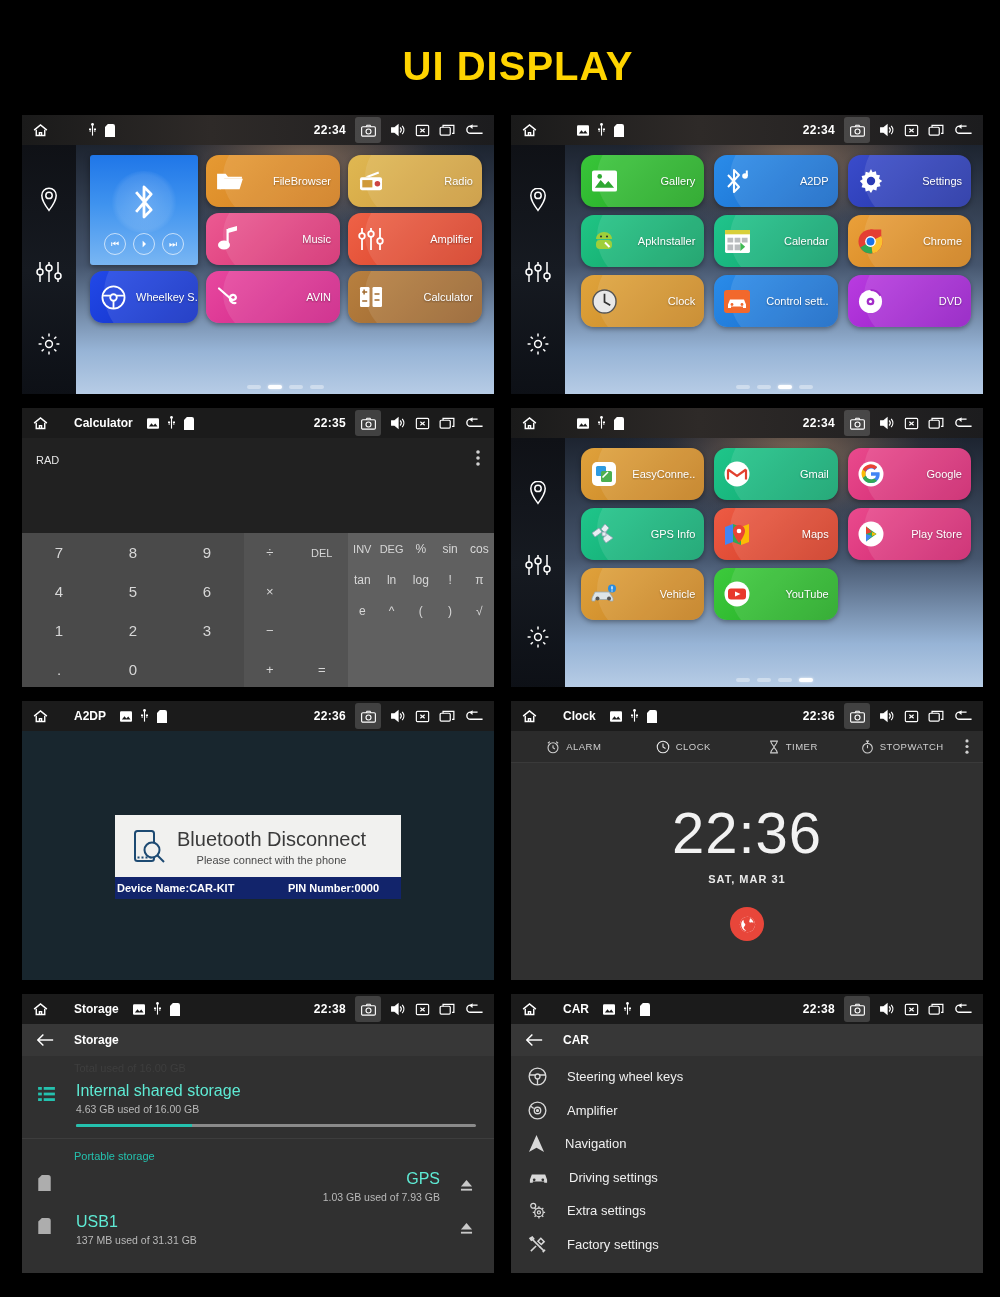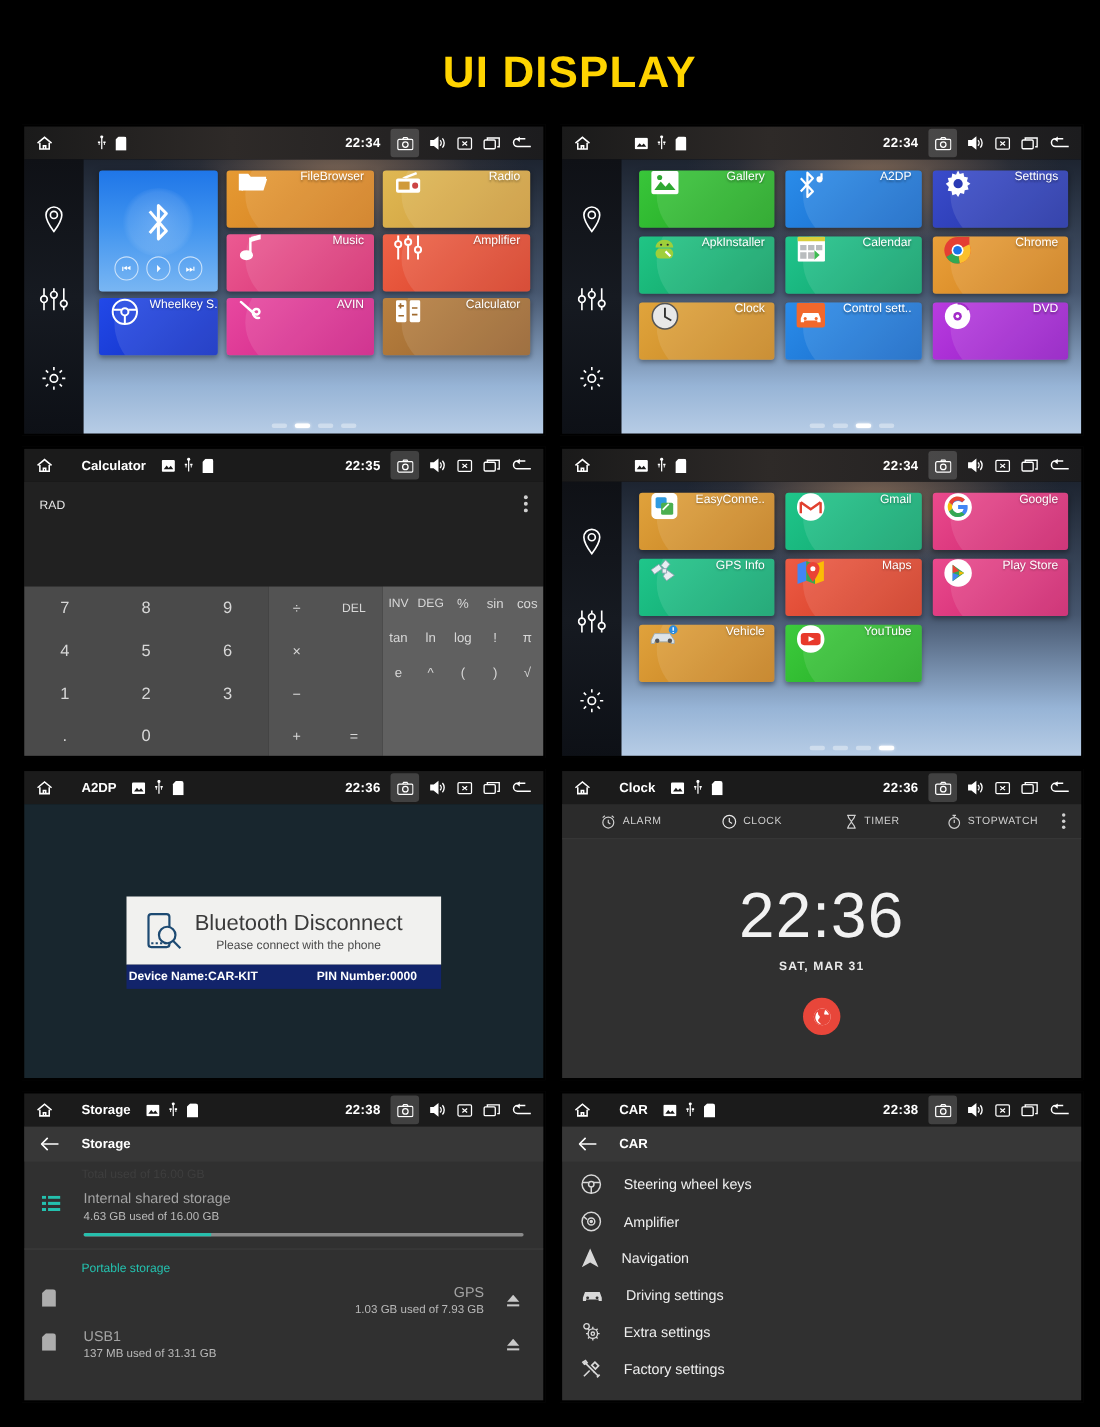--- a/index.html
+++ b/index.html
@@ -75,22 +75,22 @@
   }
   .lnch-body {
     flex:1; position:relative;
     background:
       radial-gradient(ellipse 55% 45% at 55% 6%, rgba(196,150,110,.55) 0%, rgba(120,95,80,.12) 55%, rgba(0,0,0,0) 75%),
       linear-gradient(180deg,#1d2430 0%, #46566e 48%, #97b4d6 82%, #b8cde6 100%);
     padding: 10px 12px 0 14px;
   }
   .tilegrid { display:grid; gap: 6px 8px; }
   .tile {
-    position:relative; border-radius:3px; overflow:hidden;
-    display:flex; align-items:flex-start;
+    position:relative; border-radius:13px; overflow:hidden;
+    display:flex; align-items:center;
     box-shadow: 0 2px 5px rgba(0,0,0,.35);
   }
   .tile::after{
     content:""; position:absolute; right:-28%; top:-65%;
     width:115%; height:215%; border-radius:50%;
     background: rgba(255,255,255,.10);
   }
   .tile-ic { position:relative; z-index:2; width:46px; flex:0 0 46px; display:flex; align-items:center; justify-content:center; }
   .tile-lb {
     position:relative; z-index:2; flex:1; text-align:right;
@@ -172,21 +172,21 @@
 
   
   .setapp { height:251px; background:#303030; display:flex; flex-direction:column; }
   .set-bar { height:32px; background:#373737; display:flex; align-items:center; gap:20px; padding-left:15px; }
   .set-bar-t { color:#fff; font-size:12px; font-weight:bold; }
   .stor-body { flex:1; position:relative; padding-top:6px; }
   .stor-ghost { color:#3e3e3e; font-size:11px; padding-left:52px; }
   .stor-item { display:flex; padding:8px 18px 0 16px; gap:16px; }
   .stor-ic { width:22px; flex:0 0 22px; padding-top:5px; }
   .stor-txt { flex:1; }
-  .stor-t { color:#a3a3a3; font-size:13px; }
+  .stor-t { color:#5eead4; font-size:16px; }
   .stor-s { color:#b9b9b9; font-size:10.5px; margin-top:3px; }
   .stor-bar { height:3px; background:#8a8a8a; margin-top:9px; border-radius:2px; overflow:hidden; }
   .stor-fill { height:100%; background:#24c1ae; }
   .divider { height:1px; background:#3d3d3d; margin:11px 0 0; }
   .stor-head { color:#24c1ae; font-size:11px; padding:11px 0 6px 52px; }
   .stor-eject { width:20px; display:flex; align-items:flex-start; justify-content:center; padding-top:10px; }
   .car-item { display:flex; align-items:center; gap:20px; height:33.5px; padding-left:17px; }
   .car-lb { color:#efefef; font-size:13px; }
 </style>
 </head>

